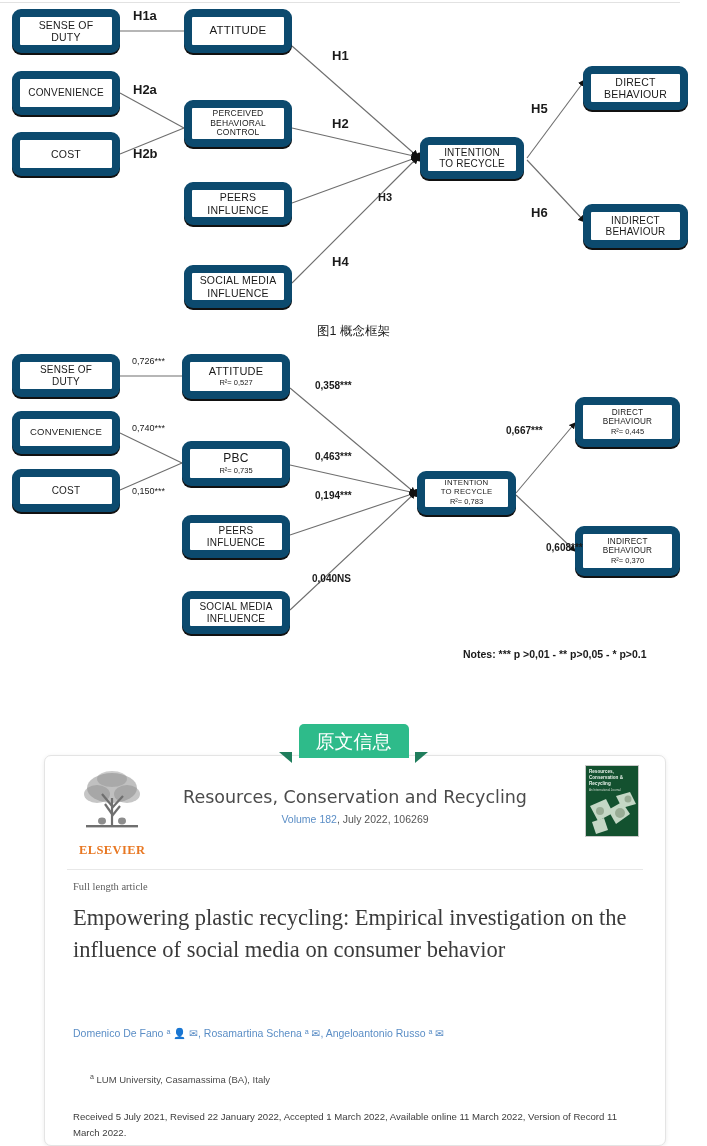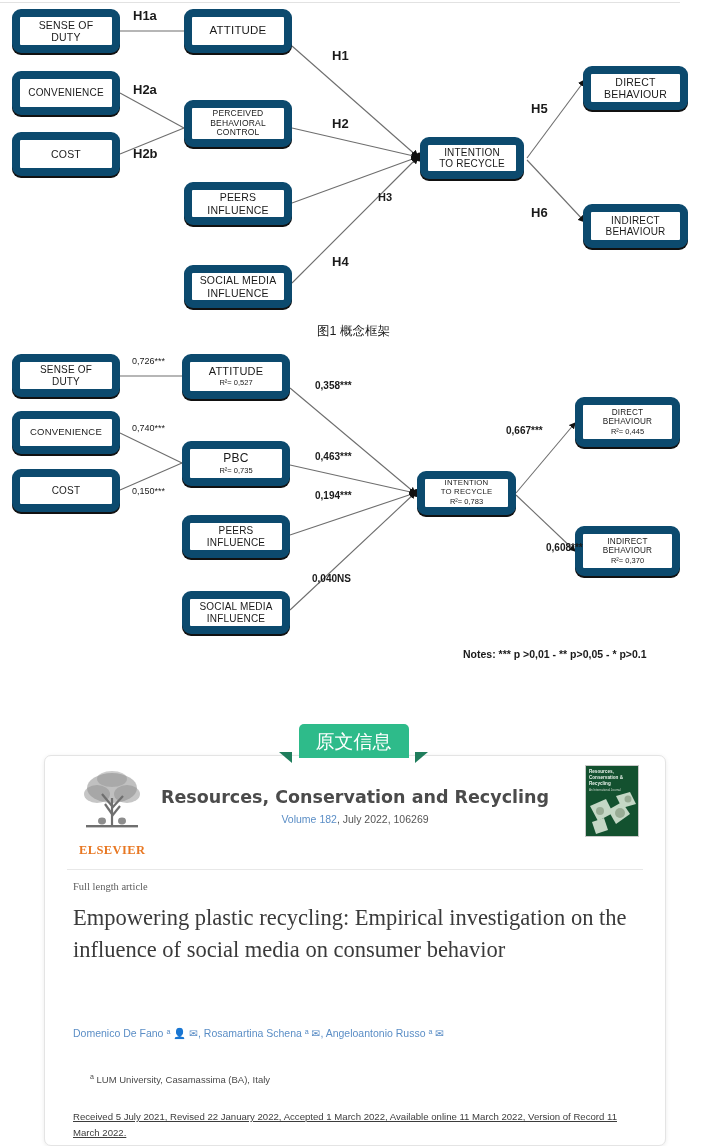--- a/index.html
+++ b/index.html
@@ -44,21 +44,21 @@
 
   
   .card{
     position:absolute;box-sizing:border-box;background:#fff;
     border:1px solid #e4e4e4;border-radius:7px;
     box-shadow:0 1px 4px rgba(0,0,0,.08);
   }
   .journal-row{position:absolute;left:0;top:0;width:100%;height:113px;}
   .jtitle{
     position:absolute;left:0;right:0;top:31px;text-align:center;
-    font-family:"DejaVu Sans",sans-serif;font-size:17.5px;color:#4b4b4b;font-weight:700;
+    font-family:"DejaVu Sans",sans-serif;font-size:17.5px;color:#4b4b4b;font-weight:400;
   }
   .jvol{
     position:absolute;left:0;right:0;top:57px;text-align:center;
     font-size:10.5px;color:#555;
   }
   .jvol .lnk{color:#5b8ec6;}
   .card-divider{position:absolute;left:22px;right:22px;top:113px;height:1px;background:#e8e8e8;}
 
   
   .elsevier{position:absolute;left:34px;top:10px;width:66px;height:92px;}
@@ -300,16 +300,16 @@
 
     <div class="authors" style="top:270px;">
       <span>Domenico De Fano ᵃ 👤 ✉, Rosamartina Schena ᵃ ✉, Angeloantonio Russo ᵃ ✉</span>
     </div>
 
     <div class="affil" style="top:317px;">
       <span class="sup">a</span>
       <span>LUM University, Casamassima (BA), Italy</span>
     </div>
 
-    <div class="history" style="top:353px;text-decoration:underline;">Received 5 July 2021, Revised 22 January 2022, Accepted 1 March 2022, Available online 11 March 2022, Version of Record 11 March 2022.</div>
+    <div class="history" style="top:353px;">Received 5 July 2021, Revised 22 January 2022, Accepted 1 March 2022, Available online 11 March 2022, Version of Record 11 March 2022.</div>
   </div>
 
 </div>
 
 </body></html>

